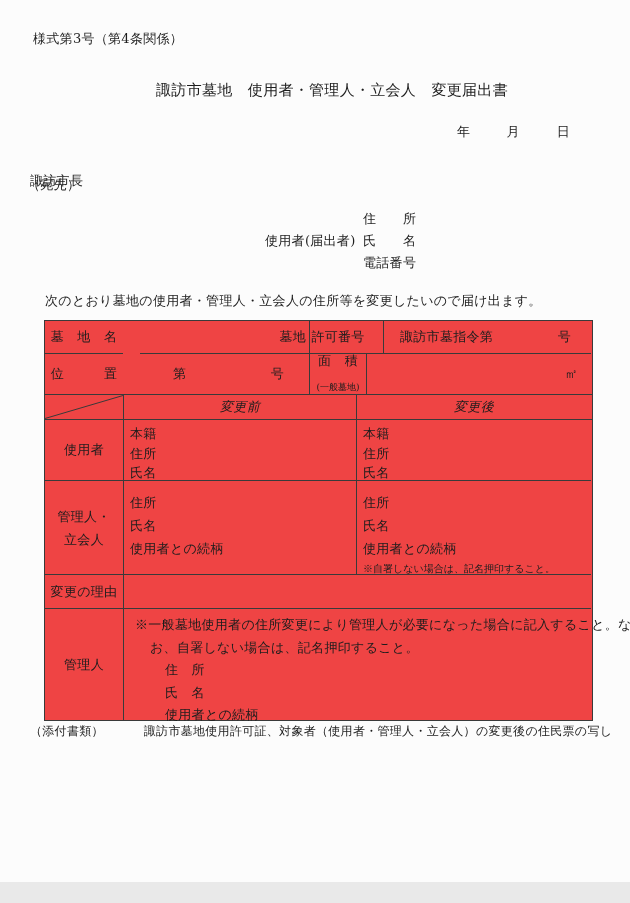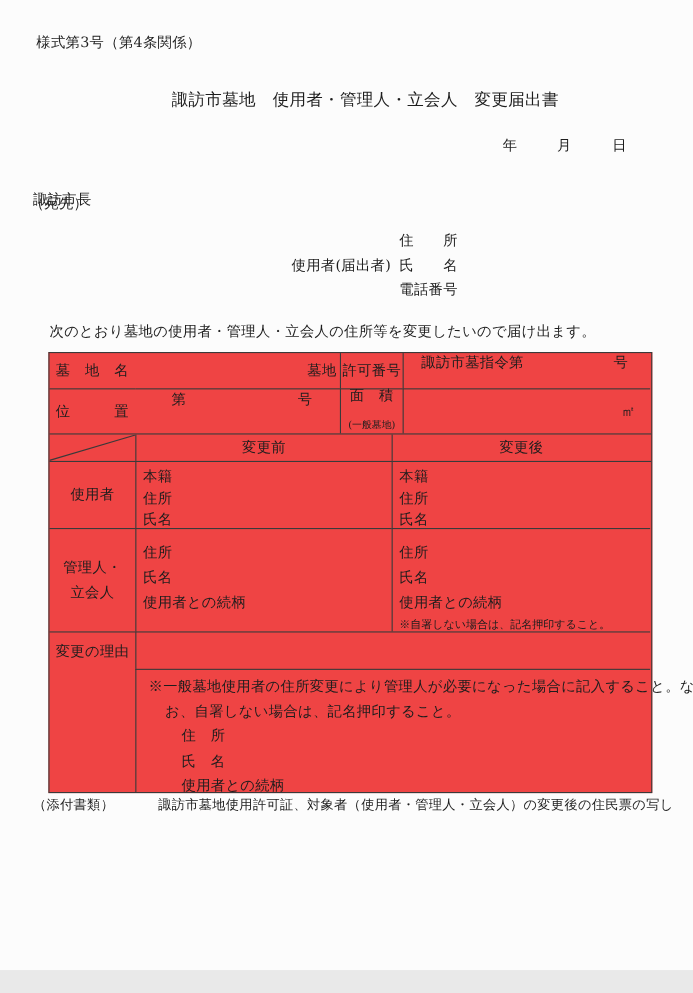--- a/index.html
+++ b/index.html
@@ -32,28 +32,28 @@
   .attachments .att-text { }
 
   
   .tbl {
     position:absolute; left:44px; top:320px; width:549px;
     border:1.5px solid #3a3a3a;
     background:#ef4444;
   }
   .sec { display:grid; width:100%; }
   .secA { grid-template-columns:78px 186px 57px 225px; grid-template-rows:32px 41px; }
-  .secB { grid-template-columns:78px 233px 235px; grid-template-rows:24px; border-top:1px solid #3a3a3a; }
+  .secB { grid-template-columns:78px 233px 235px; grid-template-rows:24px; border-top:1px solid #3a3a3a;font-style:italic; }
   .secC { grid-template-columns:78px 233px 235px; grid-template-rows:60px 94px 34px 112px; border-top:1px solid #3a3a3a; }
   .cell { position:relative; }
   .bl { border-left:1px solid #3a3a3a; }
   .bt { border-top:1px solid #3a3a3a; }
   .c-center { display:flex; align-items:center; justify-content:center; text-align:center; }
   .c-end { display:flex; align-items:center; justify-content:flex-end; }
-  .c-between { display:flex; align-items:flex-start; justify-content:space-between; }
+  .c-between { display:flex; align-items:center; justify-content:space-between;margin-left:17px; }
   .v-suffix { padding-right:3px; }
   .permit-val { padding:0 20px 0 16px; }
   .loc-val { padding:0 25px 0 33px; }
   .area-cell { display:flex; flex-direction:column; align-items:center; justify-content:space-between; line-height:14px; }
   .area-sub { font-size:9px; letter-spacing:0; }
   .area-unit { padding-right:13px; }
   .diag svg { position:absolute; left:0; top:0; width:100%; height:100%; }
   .fields { padding:4px 0 0 6px; line-height:19.5px; }
   .fields5 { padding:10px 0 0 6px; line-height:23px; }
   .note-small { font-size:10px; letter-spacing:0; line-height:14px; margin-top:2px; }
@@ -148,20 +148,21 @@
       <div class="cell bl bt fields5">
         <div>住所</div>
         <div>氏名</div>
         <div>使用者との続柄</div>
         <div class="note-small">※自署しない場合は、記名押印すること。</div>
       </div>
 
       <div class="cell bt c-center">変更の理由</div>
       <div class="cell bl bt" style="grid-column:2/4;"></div>
 
+      <div class="cell bt c-center">管理人</div>
       <div class="cell bl bt mgr-cell" style="grid-column:2/4;">
         <div>※一般墓地使用者の住所変更により管理人が必要になった場合に記入すること。な</div>
         <div class="mgr-note2">お、自署しない場合は、記名押印すること。</div>
         <div class="mgr-field">住　所</div>
         <div class="mgr-field">氏　名</div>
         <div class="mgr-field">使用者との続柄</div>
       </div>
     </div>
   </div>
 

